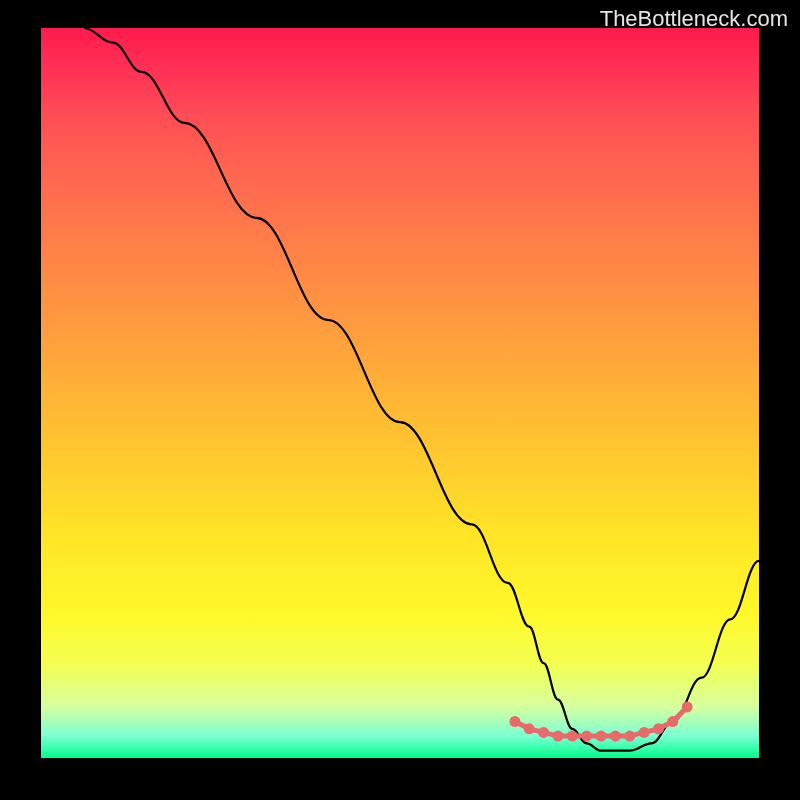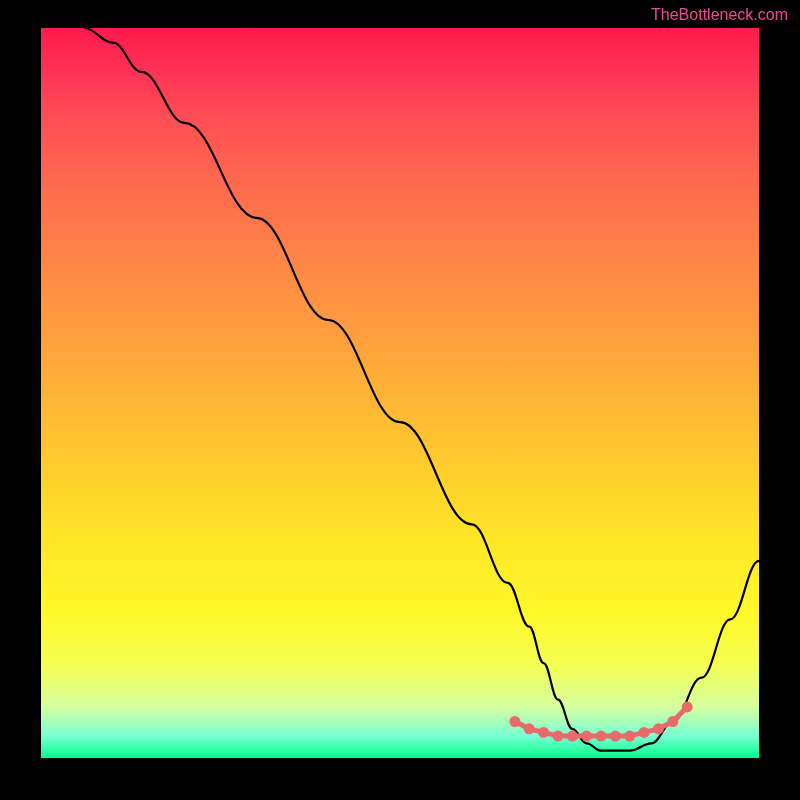--- a/index.html
+++ b/index.html
@@ -7,22 +7,22 @@
     width: 800px;
     height: 800px;
     background: #000;
     position: relative;
     font-family: Arial, sans-serif;
   }
   .attribution {
     position: absolute;
     top: 6px;
     right: 12px;
-    color: #ec4899;
-    font-size: 16px;
+    color: #e5e5e5;
+    font-size: 22px;
     font-weight: 500;
     z-index: 10;
   }
   .plot-area {
     position: absolute;
     left: 41px;
     top: 28px;
     width: 718px;
     height: 730px;
     background: linear-gradient(to bottom,

